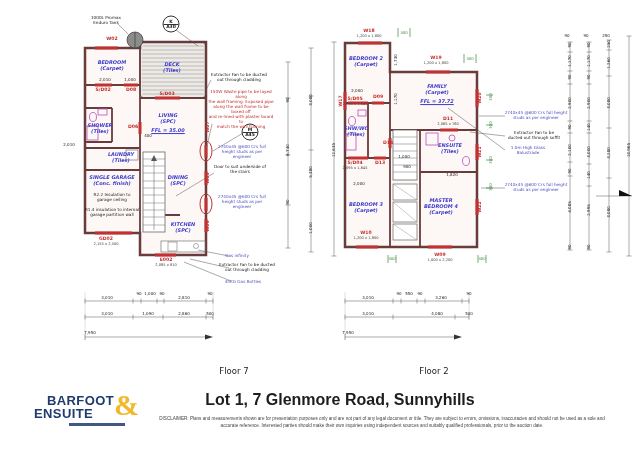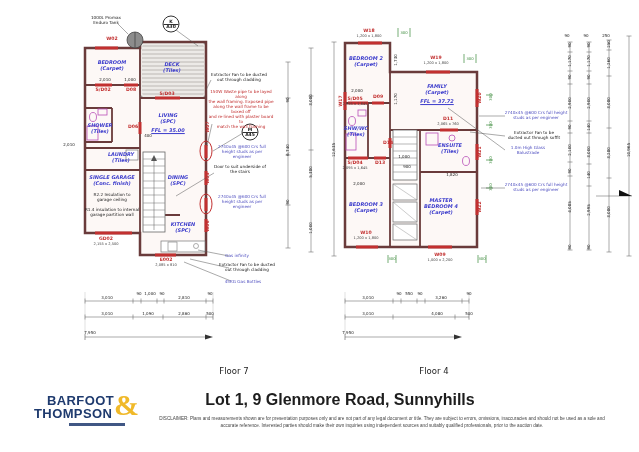--- a/index.html
+++ b/index.html
@@ -320,24 +320,24 @@
       <div class="lbl dimv" style="left: 609px; top: 103px;">3,080</div>
       <div class="lbl dimv" style="left: 609px; top: 153px;">3,280</div>
       <div class="lbl dimv" style="left: 609px; top: 212px;">3,080</div>
       <div class="lbl dimv" style="left: 629px; top: 150px;">10,965</div>
       <div class="lbl dim" style="left: 567px; top: 36px;">90</div>
       <div class="lbl dim" style="left: 586px; top: 36px;">90</div>
       <div class="lbl dim" style="left: 606px; top: 36px;">250</div>
     </div>
 
   <div class="caption" style="left:234px;top:371px;">Floor 7</div>
-  <div class="caption" style="left:434px;top:371px;">Floor 4</div>
+  <div class="caption" style="left:434px;top:371px;">Floor 2</div>
 
   <div class="logo">
     <span class="l1">BARFOOT</span>
     <span class="amp">&amp;</span>
-    <span class="l2">THOMPSON</span>
+    <span class="l2">ENSUITE</span>
     <div class="tagbar"></div>
   </div>
-  <div class="title">Lot 1, 9 Glenmore Road, Sunnyhills</div>
+  <div class="title">Lot 1, 7 Glenmore Road, Sunnyhills</div>
   <div class="disclaimer">DISCLAIMER: Plans and measurements shown are for presentation purposes only and are not part of any legal document or title. They are subject to errors, omissions, inaccuracies and should not be used as a sole and accurate reference. Interested parties should make their own inquiries using independent sources and suitably qualified professionals, prior to the auction date.</div>
 
 </div>
 
 </body></html>

